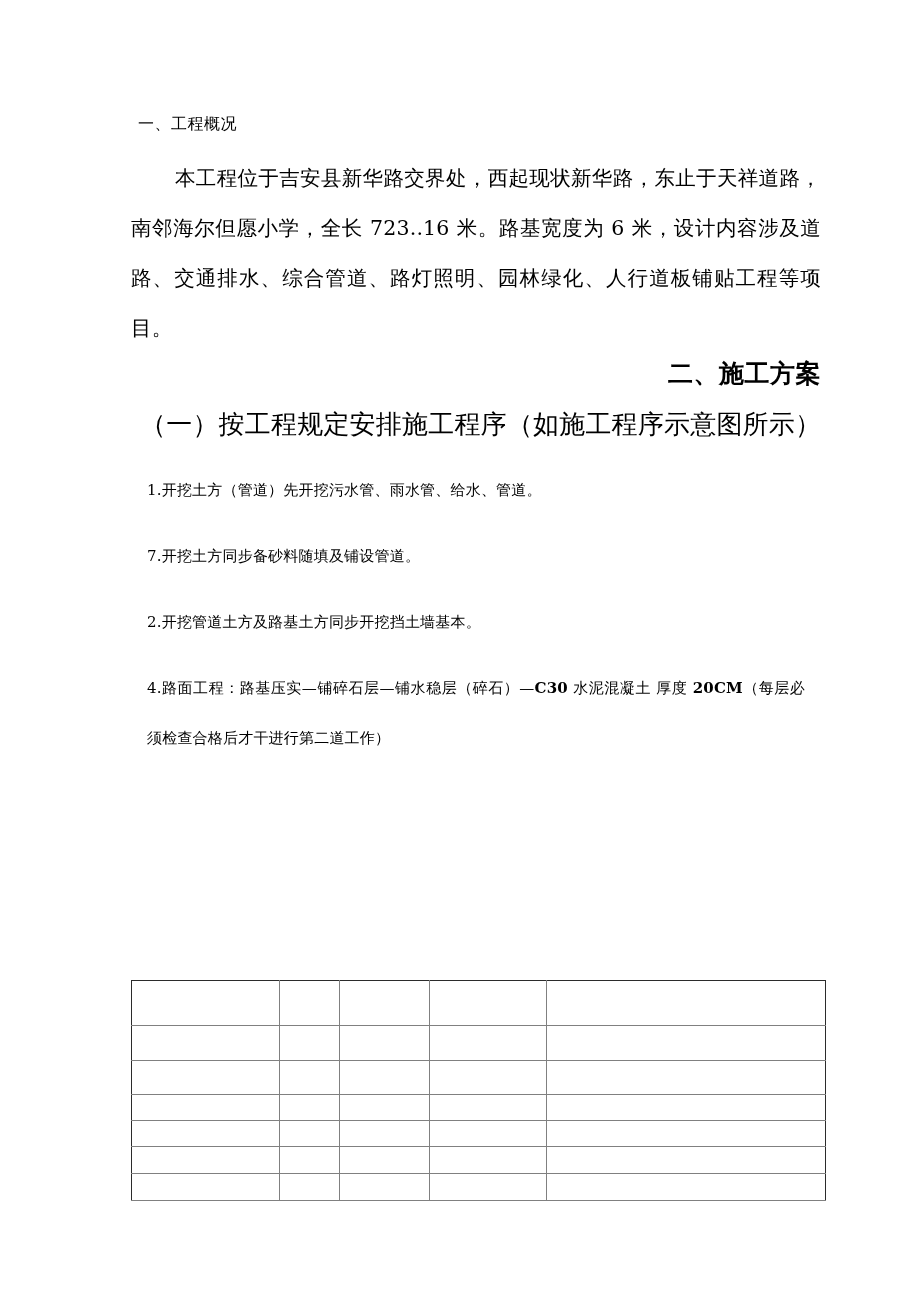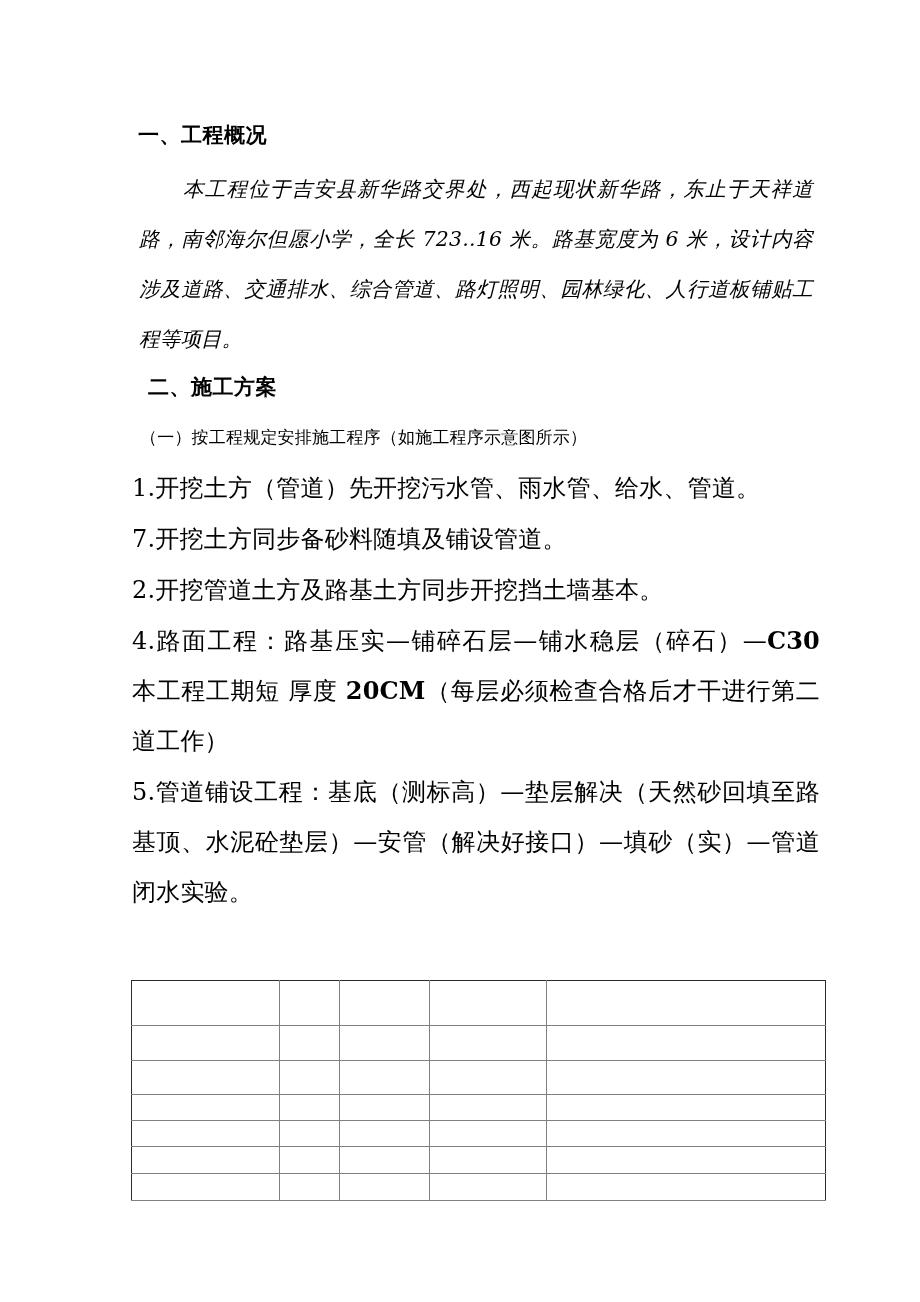--- a/index.html
+++ b/index.html
@@ -23,63 +23,63 @@
     background: #fff;
   }
   .content {
     position: absolute;
     left: 131px;
     top: 108px;
     width: 690px;
   }
   .heading {
     font-family: "DejaVu Sans", "Liberation Sans", sans-serif;
-    font-weight: bold;
-    font-size: 21px;
+    font-weight: normal;
+    font-size: 16px;
     line-height: 30px;
     letter-spacing: 0.5px;
-    margin: 12px 0 14px 7px;
+    margin: 1px 0 14px 7px;
     white-space: pre;
   }
   .heading-2 {
     font-family: "DejaVu Sans", "Liberation Sans", sans-serif;
     font-weight: bold;
-    font-size: 21px;
+    font-size: 25px;
     line-height: 30px;
     letter-spacing: 0.5px;
-    margin: 6px 0 10px 17px;
+    margin: 6px 0 10px 7px;
     white-space: pre;
+    text-align: right;
   }
   .para {
     font-size: 20.5px;
     line-height: 50px;
     text-align: justify;
     text-justify: inter-ideograph;
-    margin: 8px;
+    margin: 0;
     letter-spacing: 0.2px;
-    font-style: italic;
   }
   .para.indent2 {
     text-indent: 44px;
   }
   .para.indent25 {
     text-indent: 56px;
   }
   .subhead {
-    font-size: 17px;
+    font-size: 26px;
     line-height: 50px;
     margin: 0;
     padding-left: 9px;
     letter-spacing: 0.2px;
     white-space: nowrap;
   }
   .item {
-    font-size: 24px;
+    font-size: 15px;
     line-height: 50px;
-    margin: 1px;
+    margin: 16px;
     text-align: justify;
     text-justify: inter-ideograph;
     letter-spacing: 0.2px;
   }
   .item .bold {
     font-weight: bold;
   }
   .nowrap-line {
     white-space: nowrap;
   }
@@ -133,23 +133,22 @@
     <h2 class="heading-2">二、施工方案</h2>
 
     <p class="subhead">（一）按工程规定安排施工程序（如施工程序示意图所示）</p>
 
     <p class="item nowrap-line">1.开挖土方（管道）先开挖污水管、雨水管、给水、管道。</p>
 
     <p class="item nowrap-line">7.开挖土方同步备砂料随填及铺设管道。</p>
 
     <p class="item nowrap-line">2.开挖管道土方及路基土方同步开挖挡土墙基本。</p>
 
-    <p class="item"><span>4.路面工程：路基压实—铺碎石层—铺水稳层（碎石）—</span><span class="bold">C30</span><span> 本工程工期短</span><span> 厚度 </span><span class="bold">20CM</span><span>（每层必须检查合格后才干进行第二道工作）</span></p>
-
-    <p class="item">5.管道铺设工程：基底（测标高）—垫层解决（天然砂回填至路基顶、水泥砼垫层）—安管（解决好接口）—填砂（实）—管道闭水实验。</p>
+    <p class="item"><span>4.路面工程：路基压实—铺碎石层—铺水稳层（碎石）—</span><span class="bold">C30</span><span> 水泥混凝土</span><span> 厚度 </span><span class="bold">20CM</span><span>（每层必须检查合格后才干进行第二道工作）</span></p>
+
 
 
   </div>
 
   <div class="tbl-wrap">
     <table class="schedule">
       <tbody>
         <tr class="r0">
           <td class="c0"></td>
           <td class="c1"></td>

